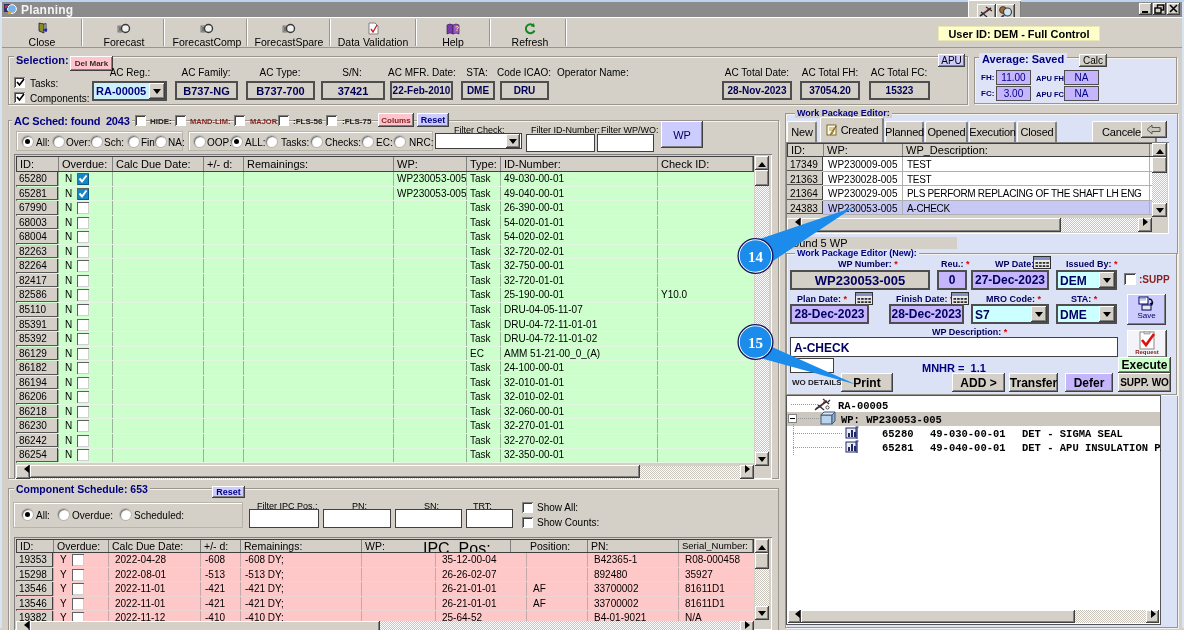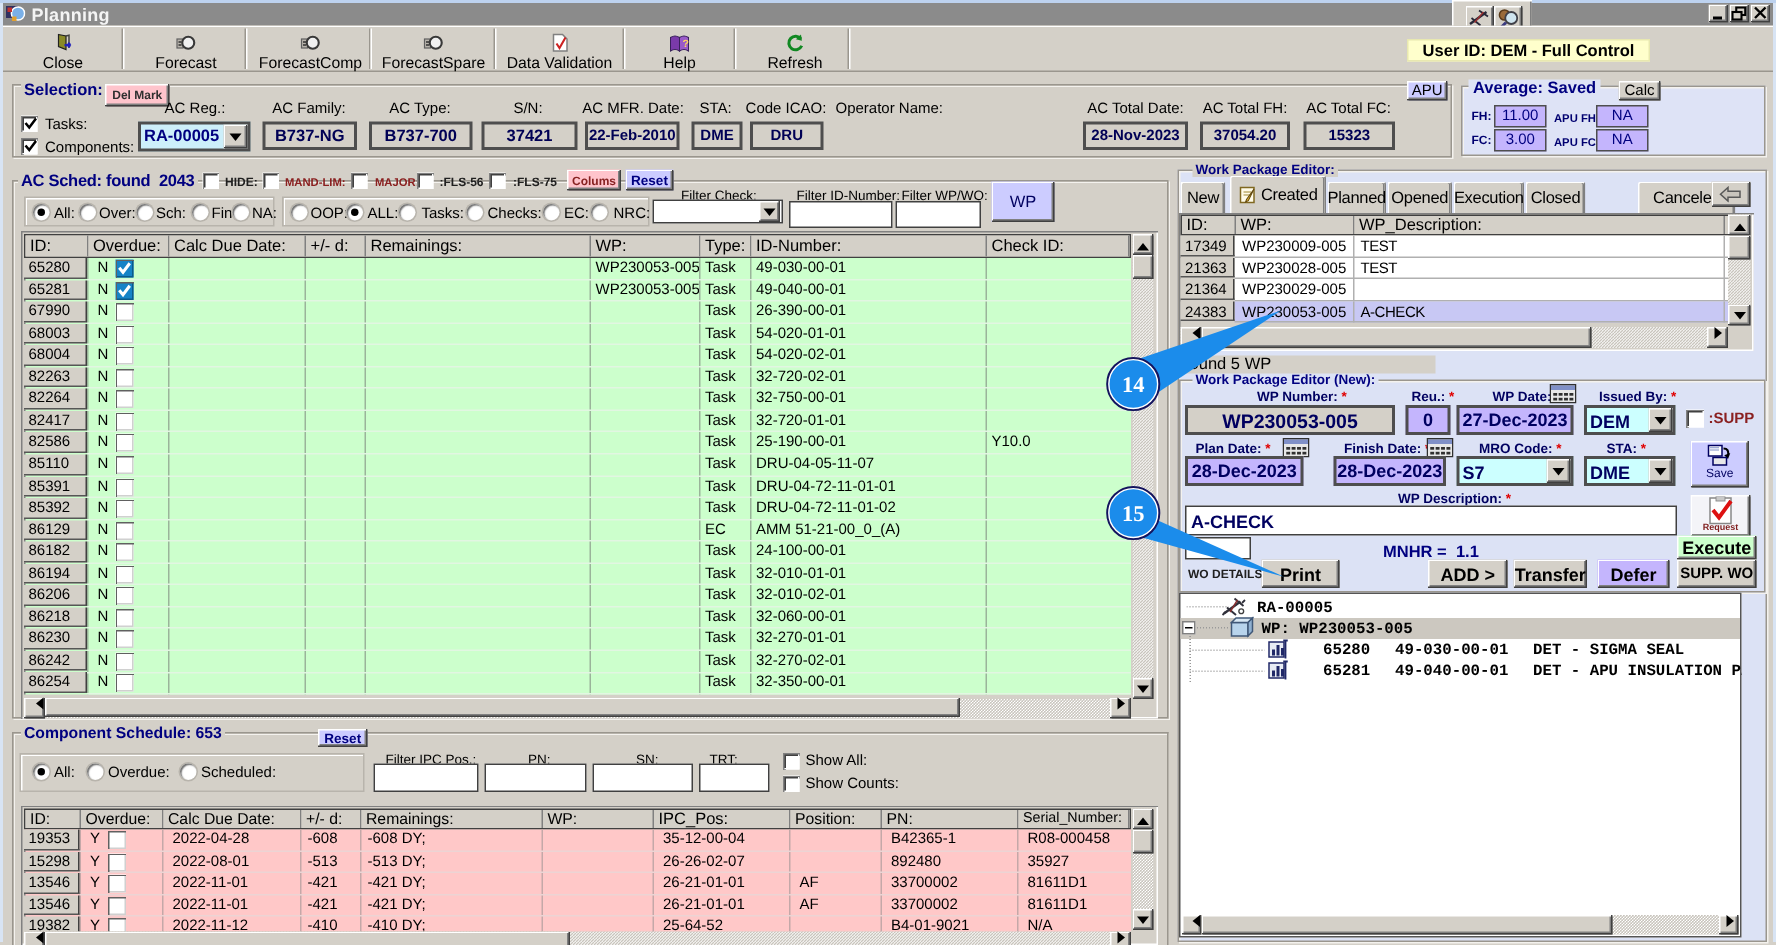--- a/index.html
+++ b/index.html
@@ -442,21 +442,21 @@
 <div class="cbx" style="left:522px;top:517px"></div>
 <div class="ab lbl" style="left:537px;top:517px">Show Counts:</div>
 <div class="ab" style="left:14px;top:537px;width:758px;height:93px;box-shadow:inset 1px 1px 0 #808080,inset -1px -1px 0 #fff"></div>
 <div class="ab" style="left:16px;top:539px;width:738px;height:14px;background:#d4d0c8;border:1px solid #404040"></div>
 <div class="hdc" style="left:17px;top:540px;width:37px;height:12px;font-size:10.5px;padding-top:0">ID:</div>
 <div class="hdc" style="left:54px;top:540px;width:55px;height:12px;font-size:10.5px;padding-top:0">Overdue:</div>
 <div class="hdc" style="left:109px;top:540px;width:92px;height:12px;font-size:10.5px;padding-top:0">Calc Due Date:</div>
 <div class="hdc" style="left:201px;top:540px;width:40px;height:12px;font-size:10.5px;padding-top:0">+/- d:</div>
 <div class="hdc" style="left:241px;top:540px;width:121px;height:12px;font-size:10.5px;padding-top:0">Remainings:</div>
 <div class="hdc" style="left:362px;top:540px;width:74px;height:12px;font-size:10.5px;padding-top:0">WP:</div>
-<div class="hdc" style="left:436px;top:540px;width:91px;height:12px;font-size:11px;padding-top:0">IPC_Pos:</div>
+<div class="hdc" style="left:420px;top:540px;width:91px;height:12px;font-size:16px;padding-top:0">IPC_Pos:</div>
 <div class="hdc" style="left:527px;top:540px;width:61px;height:12px;font-size:10.5px;padding-top:0">Position:</div>
 <div class="hdc" style="left:588px;top:540px;width:91px;height:12px;font-size:10.5px;padding-top:0">PN:</div>
 <div class="hdc" style="left:679px;top:540px;width:74px;height:12px;font-size:9.5px;padding-top:0">Serial_Number:</div>
 <div class="ab" style="left:16px;top:553.0px;width:738px;height:81.5px;background:#ffc8c8;border-left:1px solid #808080;"></div>
 <div class="ab" style="left:53px;top:553.0px;width:1px;height:81.5px;background:#c4a8a8"></div>
 <div class="ab" style="left:108px;top:553.0px;width:1px;height:81.5px;background:#c4a8a8"></div>
 <div class="ab" style="left:200px;top:553.0px;width:1px;height:81.5px;background:#c4a8a8"></div>
 <div class="ab" style="left:240px;top:553.0px;width:1px;height:81.5px;background:#c4a8a8"></div>
 <div class="ab" style="left:361px;top:553.0px;width:1px;height:81.5px;background:#c4a8a8"></div>
 <div class="ab" style="left:435px;top:553.0px;width:1px;height:81.5px;background:#c4a8a8"></div>
@@ -563,20 +563,21 @@
 <div class="ab" style="left:1149px;top:157.0px;width:1px;height:14.6px;background:#b0b0b0;z-index:2"></div>
 <div class="ab" style="left:823px;top:171.6px;width:329px;height:14.6px;background:#fff;border-bottom:1px solid #b0b0b0;z-index:2"></div>
 <div class="rh" style="left:787px;top:171.6px;width:36px;height:13.6px;padding-top:2px;z-index:2">21363</div>
 <div class="gc" style="left:825px;top:171.6px;width:78px;padding-top:2px;z-index:2">WP230028-005</div>
 <div class="gc" style="left:904px;top:171.6px;width:243px;padding-top:2px;z-index:2;letter-spacing:-0.3px">TEST</div>
 <div class="ab" style="left:902px;top:171.6px;width:1px;height:14.6px;background:#b0b0b0;z-index:2"></div>
 <div class="ab" style="left:1149px;top:171.6px;width:1px;height:14.6px;background:#b0b0b0;z-index:2"></div>
 <div class="ab" style="left:823px;top:186.2px;width:329px;height:14.6px;background:#fff;border-bottom:1px solid #b0b0b0;z-index:2"></div>
 <div class="rh" style="left:787px;top:186.2px;width:36px;height:13.6px;padding-top:2px;z-index:2">21364</div>
 <div class="gc" style="left:825px;top:186.2px;width:78px;padding-top:2px;z-index:2">WP230029-005</div>
+<div class="gc" style="left:904px;top:186.2px;width:243px;padding-top:2px;z-index:2;letter-spacing:-0.3px">PLS PERFORM REPLACING OF THE SHAFT LH ENG</div>
 <div class="ab" style="left:902px;top:186.2px;width:1px;height:14.6px;background:#b0b0b0;z-index:2"></div>
 <div class="ab" style="left:1149px;top:186.2px;width:1px;height:14.6px;background:#b0b0b0;z-index:2"></div>
 <div class="ab" style="left:823px;top:200.8px;width:329px;height:14.6px;background:#c8c8f4;border-bottom:1px solid #b0b0b0;z-index:2"></div>
 <div class="rh" style="left:787px;top:200.8px;width:36px;height:13.6px;padding-top:2px;z-index:2">24383</div>
 <div class="gc" style="left:825px;top:200.8px;width:78px;padding-top:2px;z-index:2">WP230053-005</div>
 <div class="gc" style="left:904px;top:200.8px;width:243px;padding-top:2px;z-index:2;letter-spacing:-0.3px">A-CHECK</div>
 <div class="ab" style="left:902px;top:200.8px;width:1px;height:14.6px;background:#b0b0b0;z-index:2"></div>
 <div class="ab" style="left:1149px;top:200.8px;width:1px;height:14.6px;background:#b0b0b0;z-index:2"></div>
 <div class="ab dith" style="left:1152px;top:143px;width:15px;height:74px;z-index:2"></div>
 <div class="sb ab" style="left:1152px;top:143px;width:15px;height:14px;z-index:2;display:flex;justify-content:center">

